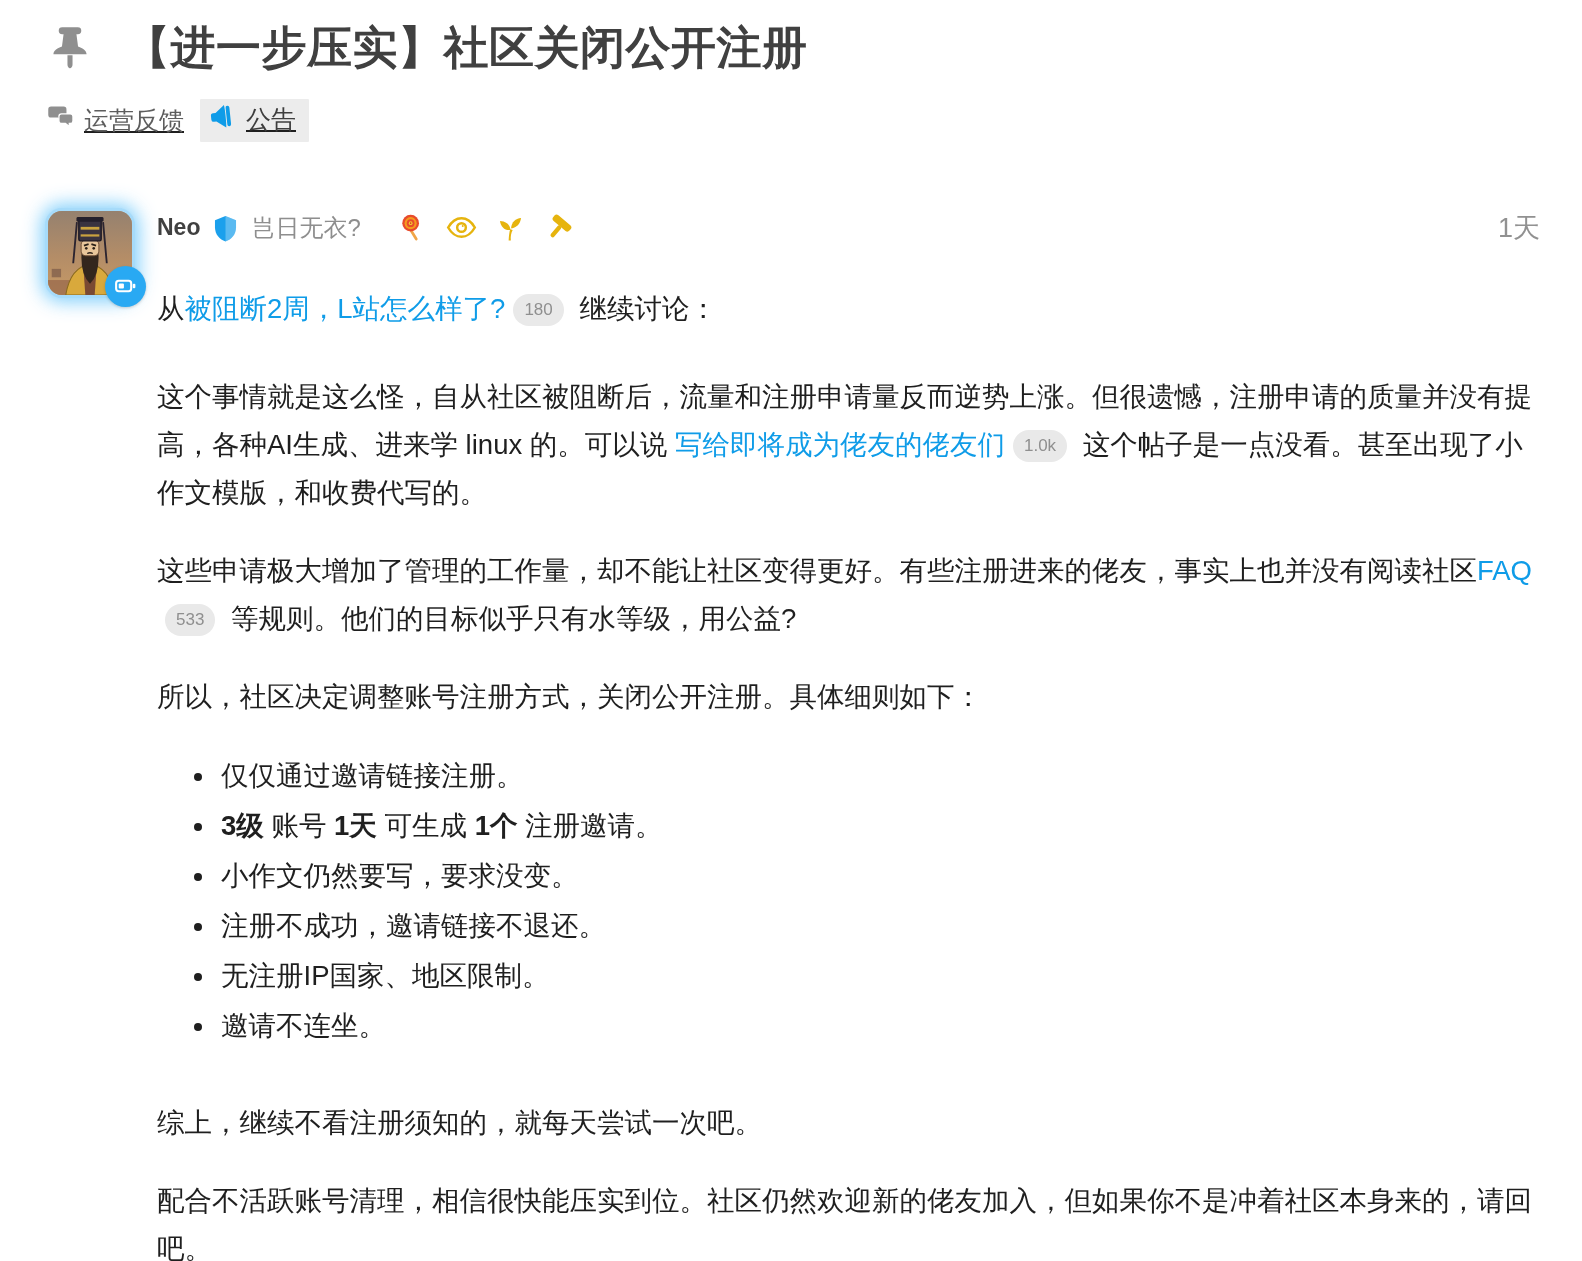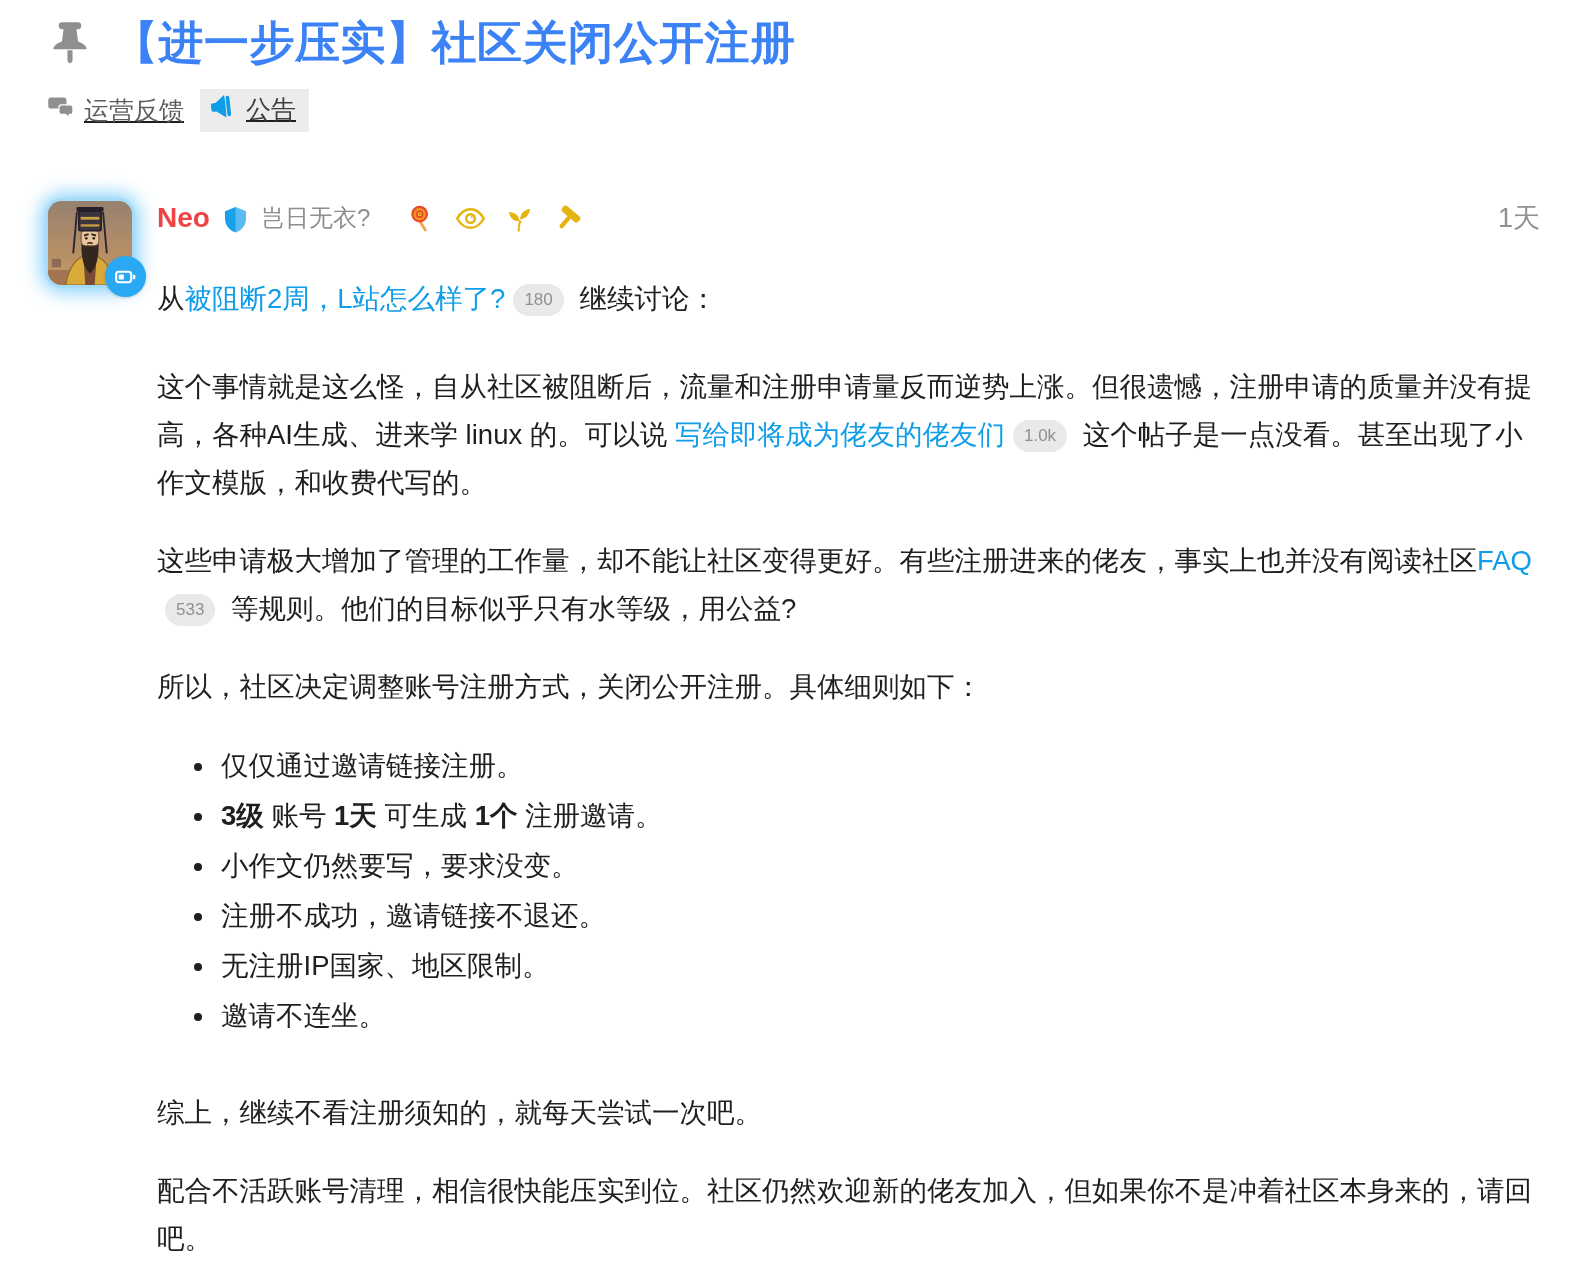--- a/index.html
+++ b/index.html
@@ -7,21 +7,21 @@
     width:1582px;height:1261px;overflow:hidden;
     font-family:"Liberation Sans","DejaVu Sans",sans-serif;
     color:#1f1f1f;-webkit-font-smoothing:antialiased;
   }
   .page{padding:10px 42px 0 45px;}
 
   
   .title-row{display:flex;align-items:center;gap:18px;}
   .pin-wrap{width:50px;height:66px;flex:none;display:flex;align-items:center;justify-content:center;}
   .pin-wrap svg{width:46px;height:62px;}
-  h1.topic-title{margin:0;font-size:45px;font-weight:700;color:#3b82f6;letter-spacing:.5px;line-height:1.15;}
+  h1.topic-title{margin:12px;font-size:45px;font-weight:700;color:#404040;letter-spacing:.5px;line-height:1.15;}
 
   .category-row{display:flex;align-items:center;gap:16px;margin-top:13px;margin-left:2px;text-decoration:underline;}
   .category-link{display:inline-flex;align-items:center;gap:9px;color:#5d5d5d;font-size:25px;cursor:pointer;}
   .category-link svg{width:28px;height:26px;}
   .tag-chip{display:inline-flex;align-items:center;gap:9px;background:#ececec;border-radius:1px;
     padding:4px 13px 6px 10px;font-size:25px;color:#3e3e3e;cursor:pointer;}
   .tag-chip svg{width:27px;height:27px;}
 
   
   .post{display:flex;margin-top:66px;}
@@ -35,21 +35,21 @@
   .avatar svg{display:block;width:100%;height:100%;}
   .flair{
     position:absolute;left:60px;top:58px;width:41px;height:41px;border-radius:50%;
     background:#29a9f3;display:flex;align-items:center;justify-content:center;
     box-shadow:0 1px 3px rgba(0,0,0,.18);
   }
   .flair svg{width:26px;height:26px;}
 
   .post-main{flex:1;min-width:0;}
   .meta-row{display:flex;align-items:center;height:40px;}
-  .username{color:#ef4444;font-weight:700;font-size:28px;cursor:pointer;}
+  .username{color:#404040;font-weight:700;font-size:23px;cursor:pointer;}
   .shield-wrap{margin:2px 12px 0 12px;display:flex;}
   .shield-wrap svg{width:27px;height:29px;}
   .user-title{color:#8e8e8e;font-size:24px;margin-right:36px;white-space:nowrap;}
   .badge-row{display:flex;align-items:center;gap:18px;}
   .badge-ico{display:flex;}
   .badge-ico svg{width:31px;height:31px;}
   .meta-spacer{flex:1;}
   .timestamp{color:#919191;font-size:27px;cursor:pointer;}
 
   

